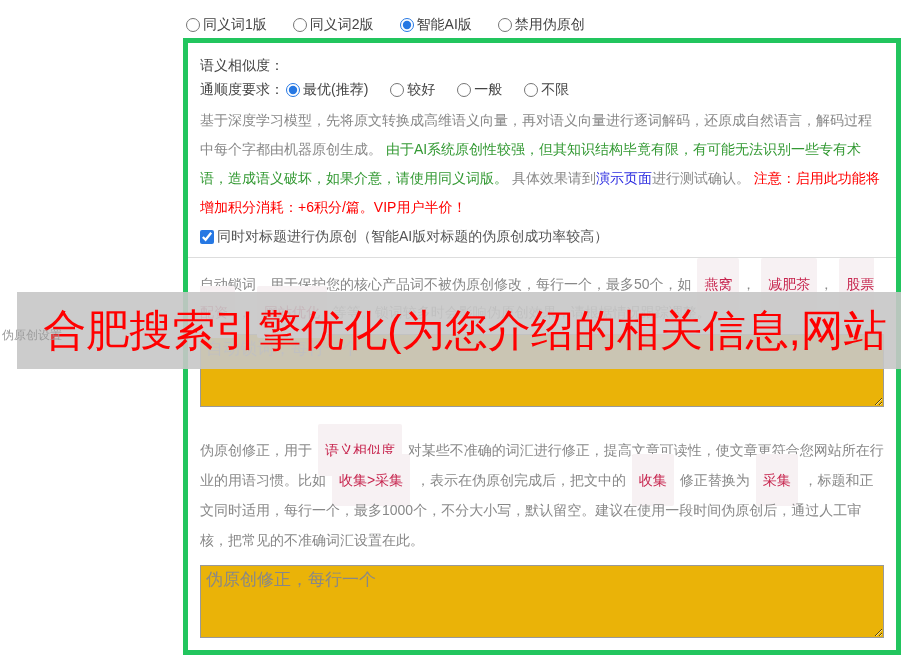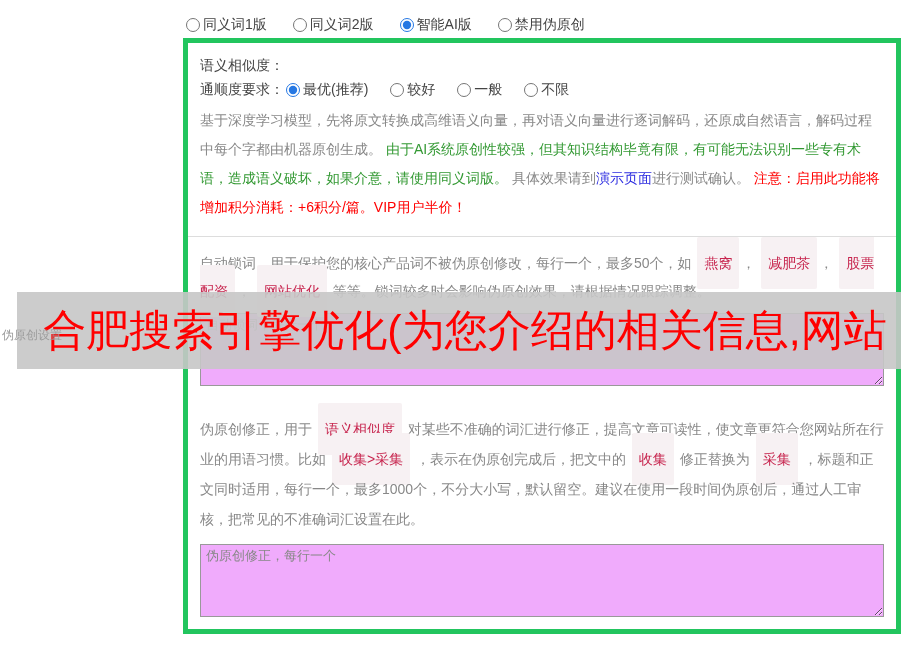--- a/index.html
+++ b/index.html
@@ -38,22 +38,22 @@
 
   .sec2{padding:8px 12px 12px;}
   .lock-p{line-height:28px;color:#888;margin:4px 0 8px;}
   .corr-p{line-height:30px;color:#888;margin:28px 0 10px;}
   code.kw{
     font-family:inherit;color:#c7254e;background:#f7f1f3;
     padding:18px 7px;border-radius:2px;margin:0 2px;white-space:normal;
   }
   textarea{
     display:block;width:100%;height:73px;box-sizing:border-box;
-    border:1px solid #999999;background:#f0abfc;resize:both;
-    font-family:inherit;font-size:13px;color:#555;padding:2px 5px;
+    border:1px solid #999999;background:#eab308;resize:both;
+    font-family:inherit;font-size:17px;color:#555;padding:2px 5px;
   }
   textarea::placeholder{color:#888;opacity:1;}
 
   
   .overlay{
     position:absolute;left:17px;top:292px;width:884px;height:77px;
     background:rgba(199,199,199,0.90);z-index:10;
     display:flex;align-items:center;overflow:hidden;justify-content:center;
   }
   .overlay-text{
@@ -113,20 +113,26 @@
           <input type="radio" name="flu" style="">
           <span>不限</span>
         </label>
       </span>
     </div>
 
     <div class="desc">
       <span>基于深度学习模型，先将原文转换成高维语义向量，再对语义向量进行逐词解码，还原成自然语言，解码过程中每个字都由机器原创生成。 </span><span class="t-green">由于AI系统原创性较强，但其知识结构毕竟有限，有可能无法识别一些专有术语，造成语义破坏，如果介意，请使用同义词版。</span><span> 具体效果请到</span><a class="demo-link">演示页面</a><span>进行测试确认。 </span><span class="t-red">注意：启用此功能将增加积分消耗：+6积分/篇。VIP用户半价！</span>
     </div>
 
+    <div class="chk-row">
+      <label>
+        <input type="checkbox" checked="" style="">
+        <span>同时对标题进行伪原创（智能AI版对标题的伪原创成功率较高）</span>
+      </label>
+    </div>
   </div>
 
   <div class="divider"></div>
 
   <div class="sec2">
     <div class="lock-p">
       <span>自动锁词，用于保护您的核心产品词不被伪原创修改，每行一个，最多50个，如</span>
       <code class="kw">燕窝</code><span>，</span>
       <code class="kw">减肥茶</code><span>，</span>
       <code class="kw">股票配资</code><span>，</span>

